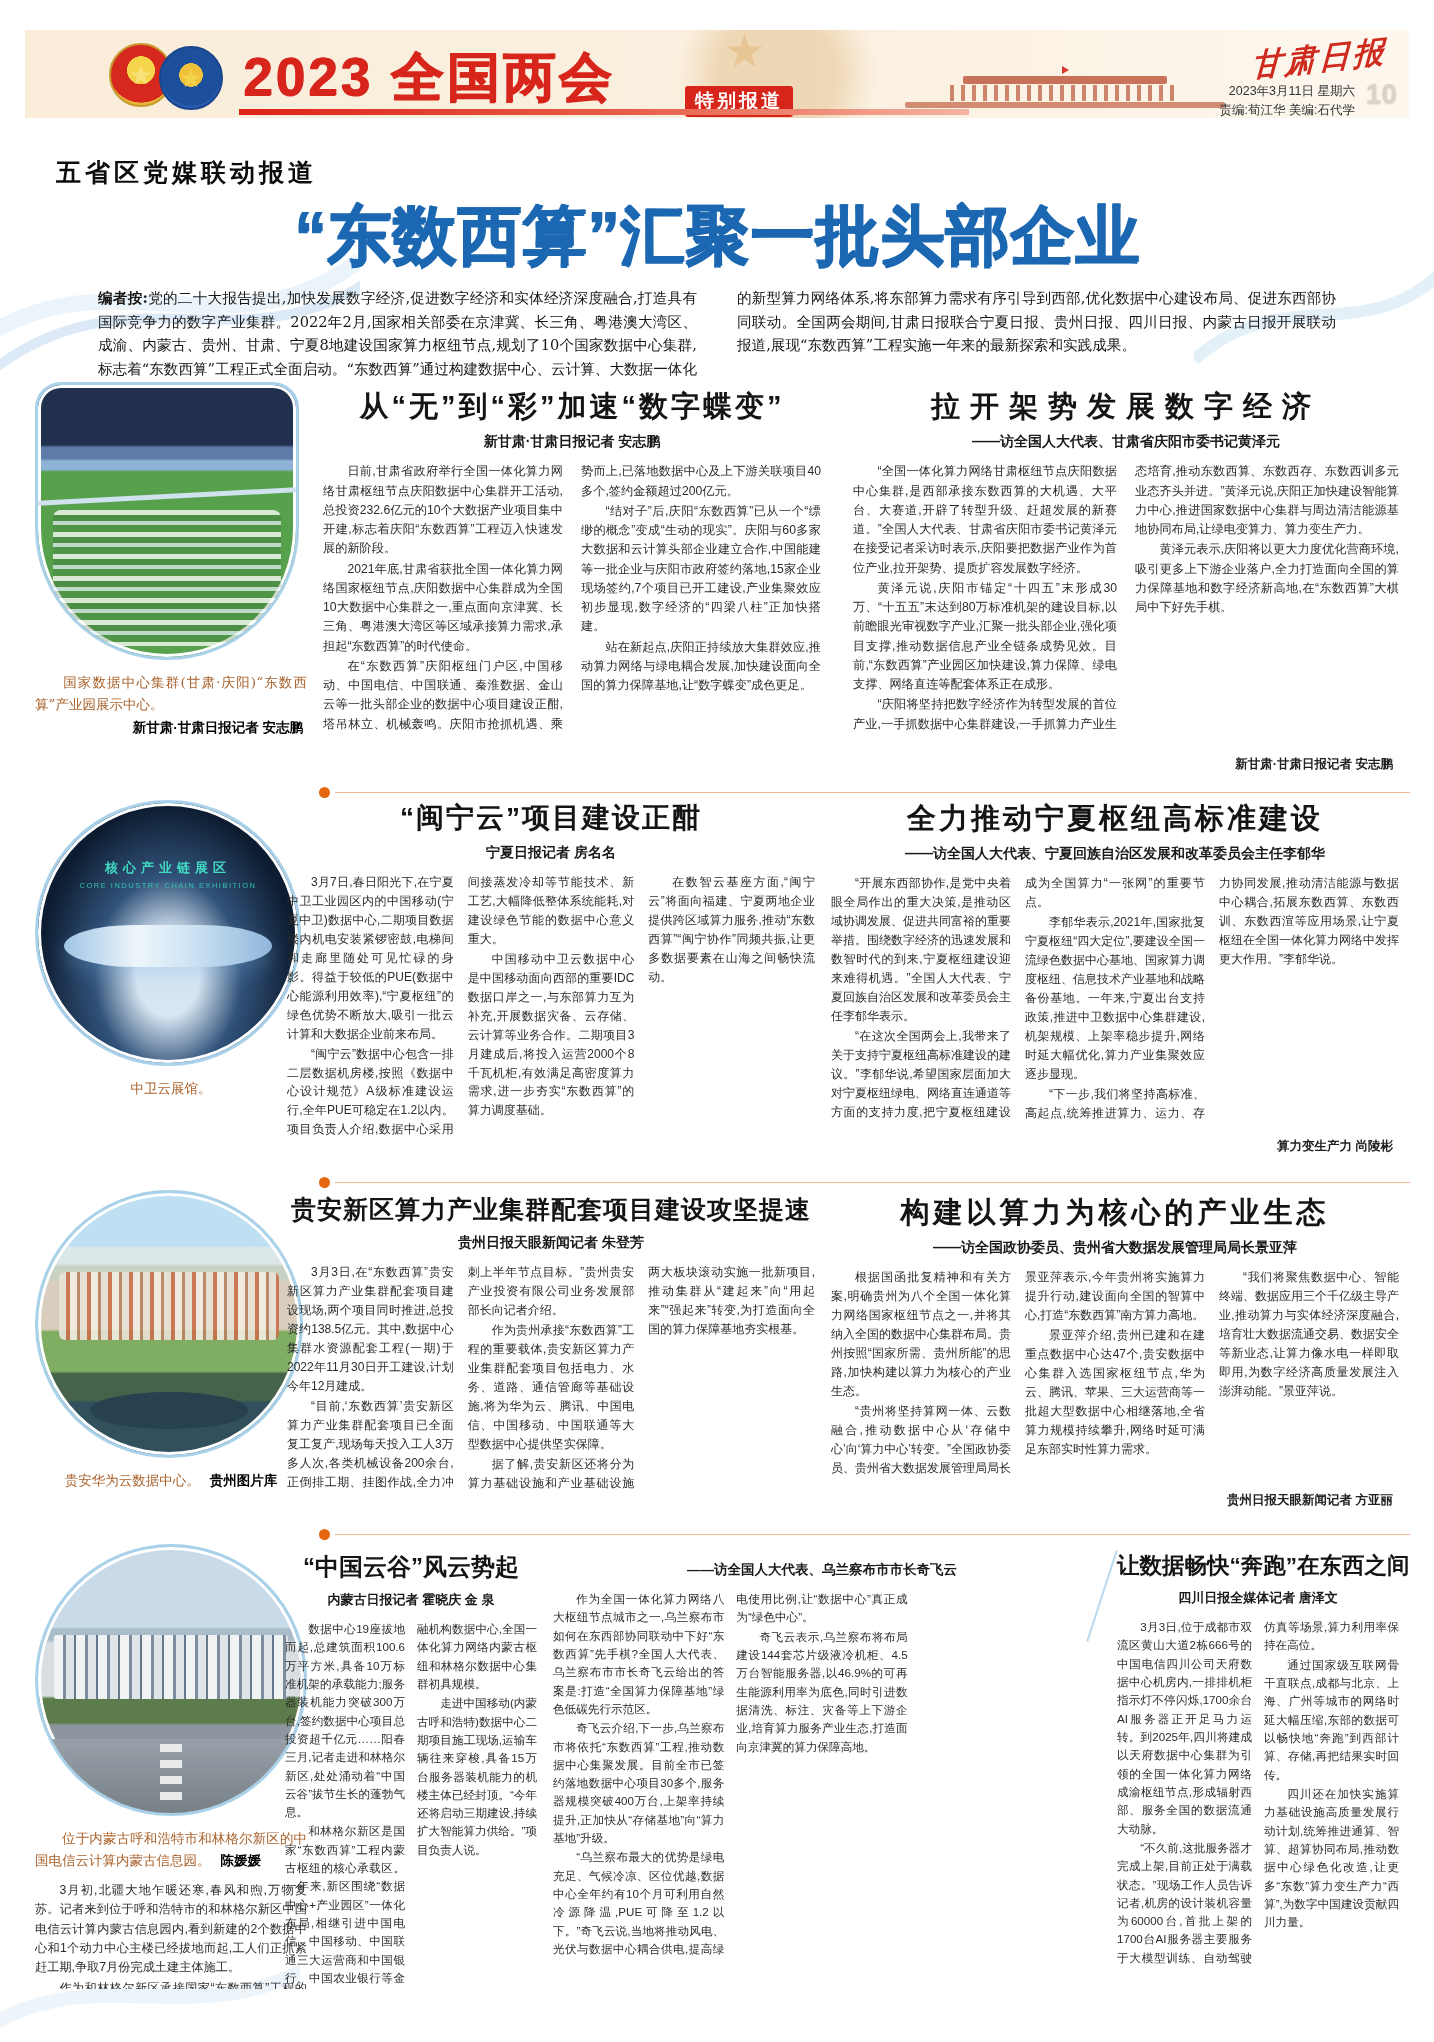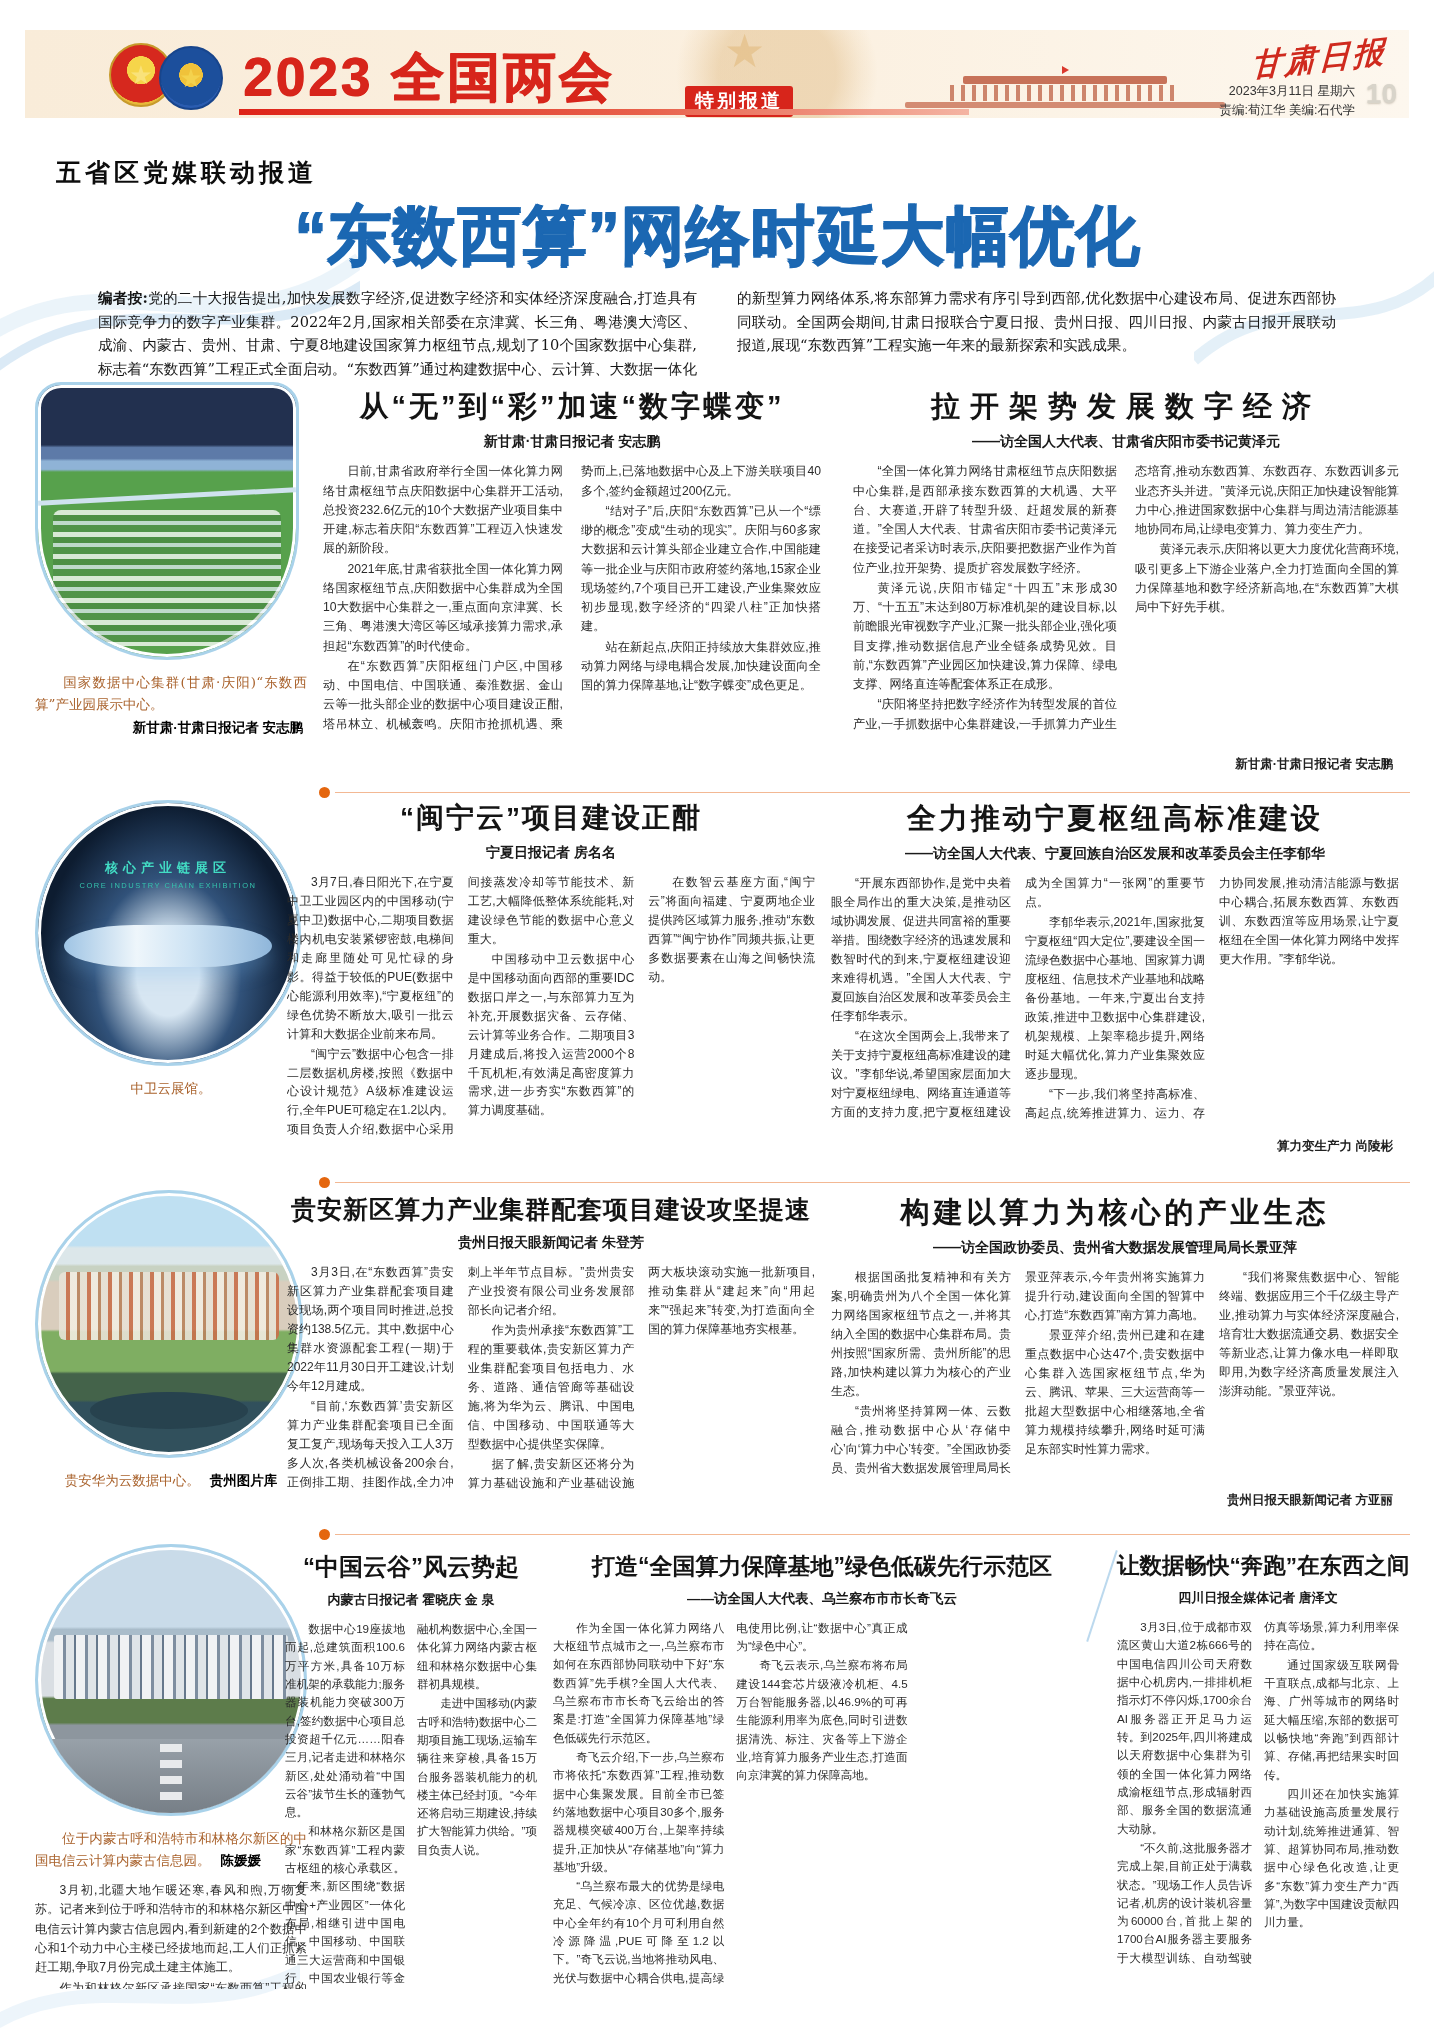--- a/index.html
+++ b/index.html
@@ -116,21 +116,21 @@
     <path d="M-20,120 C110,30 230,140 360,40" stroke="#d7e9f6" stroke-width="16" fill="none" opacity="0.5"></path>
   </svg>
   <svg class="swoosh" style="right:0;top:250px;" width="240" height="130">
     <path d="M0,110 C90,30 170,100 250,20" stroke="#cde3f3" stroke-width="12" fill="none" opacity="0.55"></path>
   </svg>
   <svg class="swoosh" style="left:0;top:1930px;" width="300" height="120">
     <path d="M-30,110 C80,20 200,110 320,30" stroke="#dcecf7" stroke-width="14" fill="none" opacity="0.5"></path>
   </svg>
 
   <div class="kicker">五省区党媒联动报道</div>
-  <div class="headline">“东数西算”网络时延大幅优化</div>
+  <div class="headline">“东数西算”汇聚一批头部企业</div>
   <div class="ednote">
     <b>编者按:</b><span>党的二十大报告提出,加快发展数字经济,促进数字经济和实体经济深度融合,打造具有国际竞争力的数字产业集群。2022年2月,国家相关部委在京津冀、长三角、粤港澳大湾区、成渝、内蒙古、贵州、甘肃、宁夏8地建设国家算力枢纽节点,规划了10个国家数据中心集群,标志着“东数西算”工程正式全面启动。“东数西算”通过构建数据中心、云计算、大数据一体化的新型算力网络体系,将东部算力需求有序引导到西部,优化数据中心建设布局、促进东西部协同联动。全国两会期间,甘肃日报联合宁夏日报、贵州日报、四川日报、内蒙古日报开展联动报道,展现“东数西算”工程实施一年来的最新探索和实践成果。</span>
   </div>
 
   <div class="row" style="top:382px;height:404px;">
     <div class="aside">
       <div class="photo p1">
         <div class="road"></div>
           <div class="stripes"></div>
       </div>
@@ -254,21 +254,20 @@
     <div class="article" style="left:250px;top:8px;width:252px;">
       <div class="title" style="font-size:24px;">“中国云谷”风云势起</div>
       <div class="byline" style="font-size:13px;">内蒙古日报记者 霍晓庆 金 泉</div>
       <div class="body" style="height:380px;column-count:2;column-gap:12px;font-size:11.6px;">
           <p>数据中心19座拔地而起,总建筑面积100.6万平方米,具备10万标准机架的承载能力;服务器装机能力突破300万台,签约数据中心项目总投资超千亿元……阳春三月,记者走进和林格尔新区,处处涌动着“中国云谷”拔节生长的蓬勃气息。</p>
           <p>和林格尔新区是国家“东数西算”工程内蒙古枢纽的核心承载区。一年来,新区围绕“数据中心+产业园区”一体化布局,相继引进中国电信、中国移动、中国联通三大运营商和中国银行、中国农业银行等金融机构数据中心,全国一体化算力网络内蒙古枢纽和林格尔数据中心集群初具规模。</p>
           <p>走进中国移动(内蒙古呼和浩特)数据中心二期项目施工现场,运输车辆往来穿梭,具备15万台服务器装机能力的机楼主体已经封顶。“今年还将启动三期建设,持续扩大智能算力供给。”项目负责人说。</p>
         </div>
     </div>
     <div class="article" style="left:518px;top:8px;width:538px;">
-      <div class="title" style="font-size:23px;">打造“全国算力保障基地”绿色低碳先行示范区</div>
       <div class="byline" style="font-size:13.5px;">——访全国人大代表、乌兰察布市市长奇飞云</div>
       <div class="body" style="height:380px;column-count:3;column-gap:12px;font-size:11.6px;">
           <p>作为全国一体化算力网络八大枢纽节点城市之一,乌兰察布市如何在东西部协同联动中下好“东数西算”先手棋?全国人大代表、乌兰察布市市长奇飞云给出的答案是:打造“全国算力保障基地”绿色低碳先行示范区。</p>
           <p>奇飞云介绍,下一步,乌兰察布市将依托“东数西算”工程,推动数据中心集聚发展。目前全市已签约落地数据中心项目30多个,服务器规模突破400万台,上架率持续提升,正加快从“存储基地”向“算力基地”升级。</p>
           <p>“乌兰察布最大的优势是绿电充足、气候冷凉、区位优越,数据中心全年约有10个月可利用自然冷源降温,PUE可降至1.2以下。”奇飞云说,当地将推动风电、光伏与数据中心耦合供电,提高绿电使用比例,让“数据中心”真正成为“绿色中心”。</p>
           <p>奇飞云表示,乌兰察布将布局建设144套芯片级液冷机柜、4.5万台智能服务器,以46.9%的可再生能源利用率为底色,同时引进数据清洗、标注、灾备等上下游企业,培育算力服务产业生态,打造面向京津冀的算力保障高地。</p>
         </div>
     </div>
     <div class="slash" style="left:1066px;top:4px;height:96px;"></div>
     <div class="article" style="left:1082px;top:8px;width:282px;">

